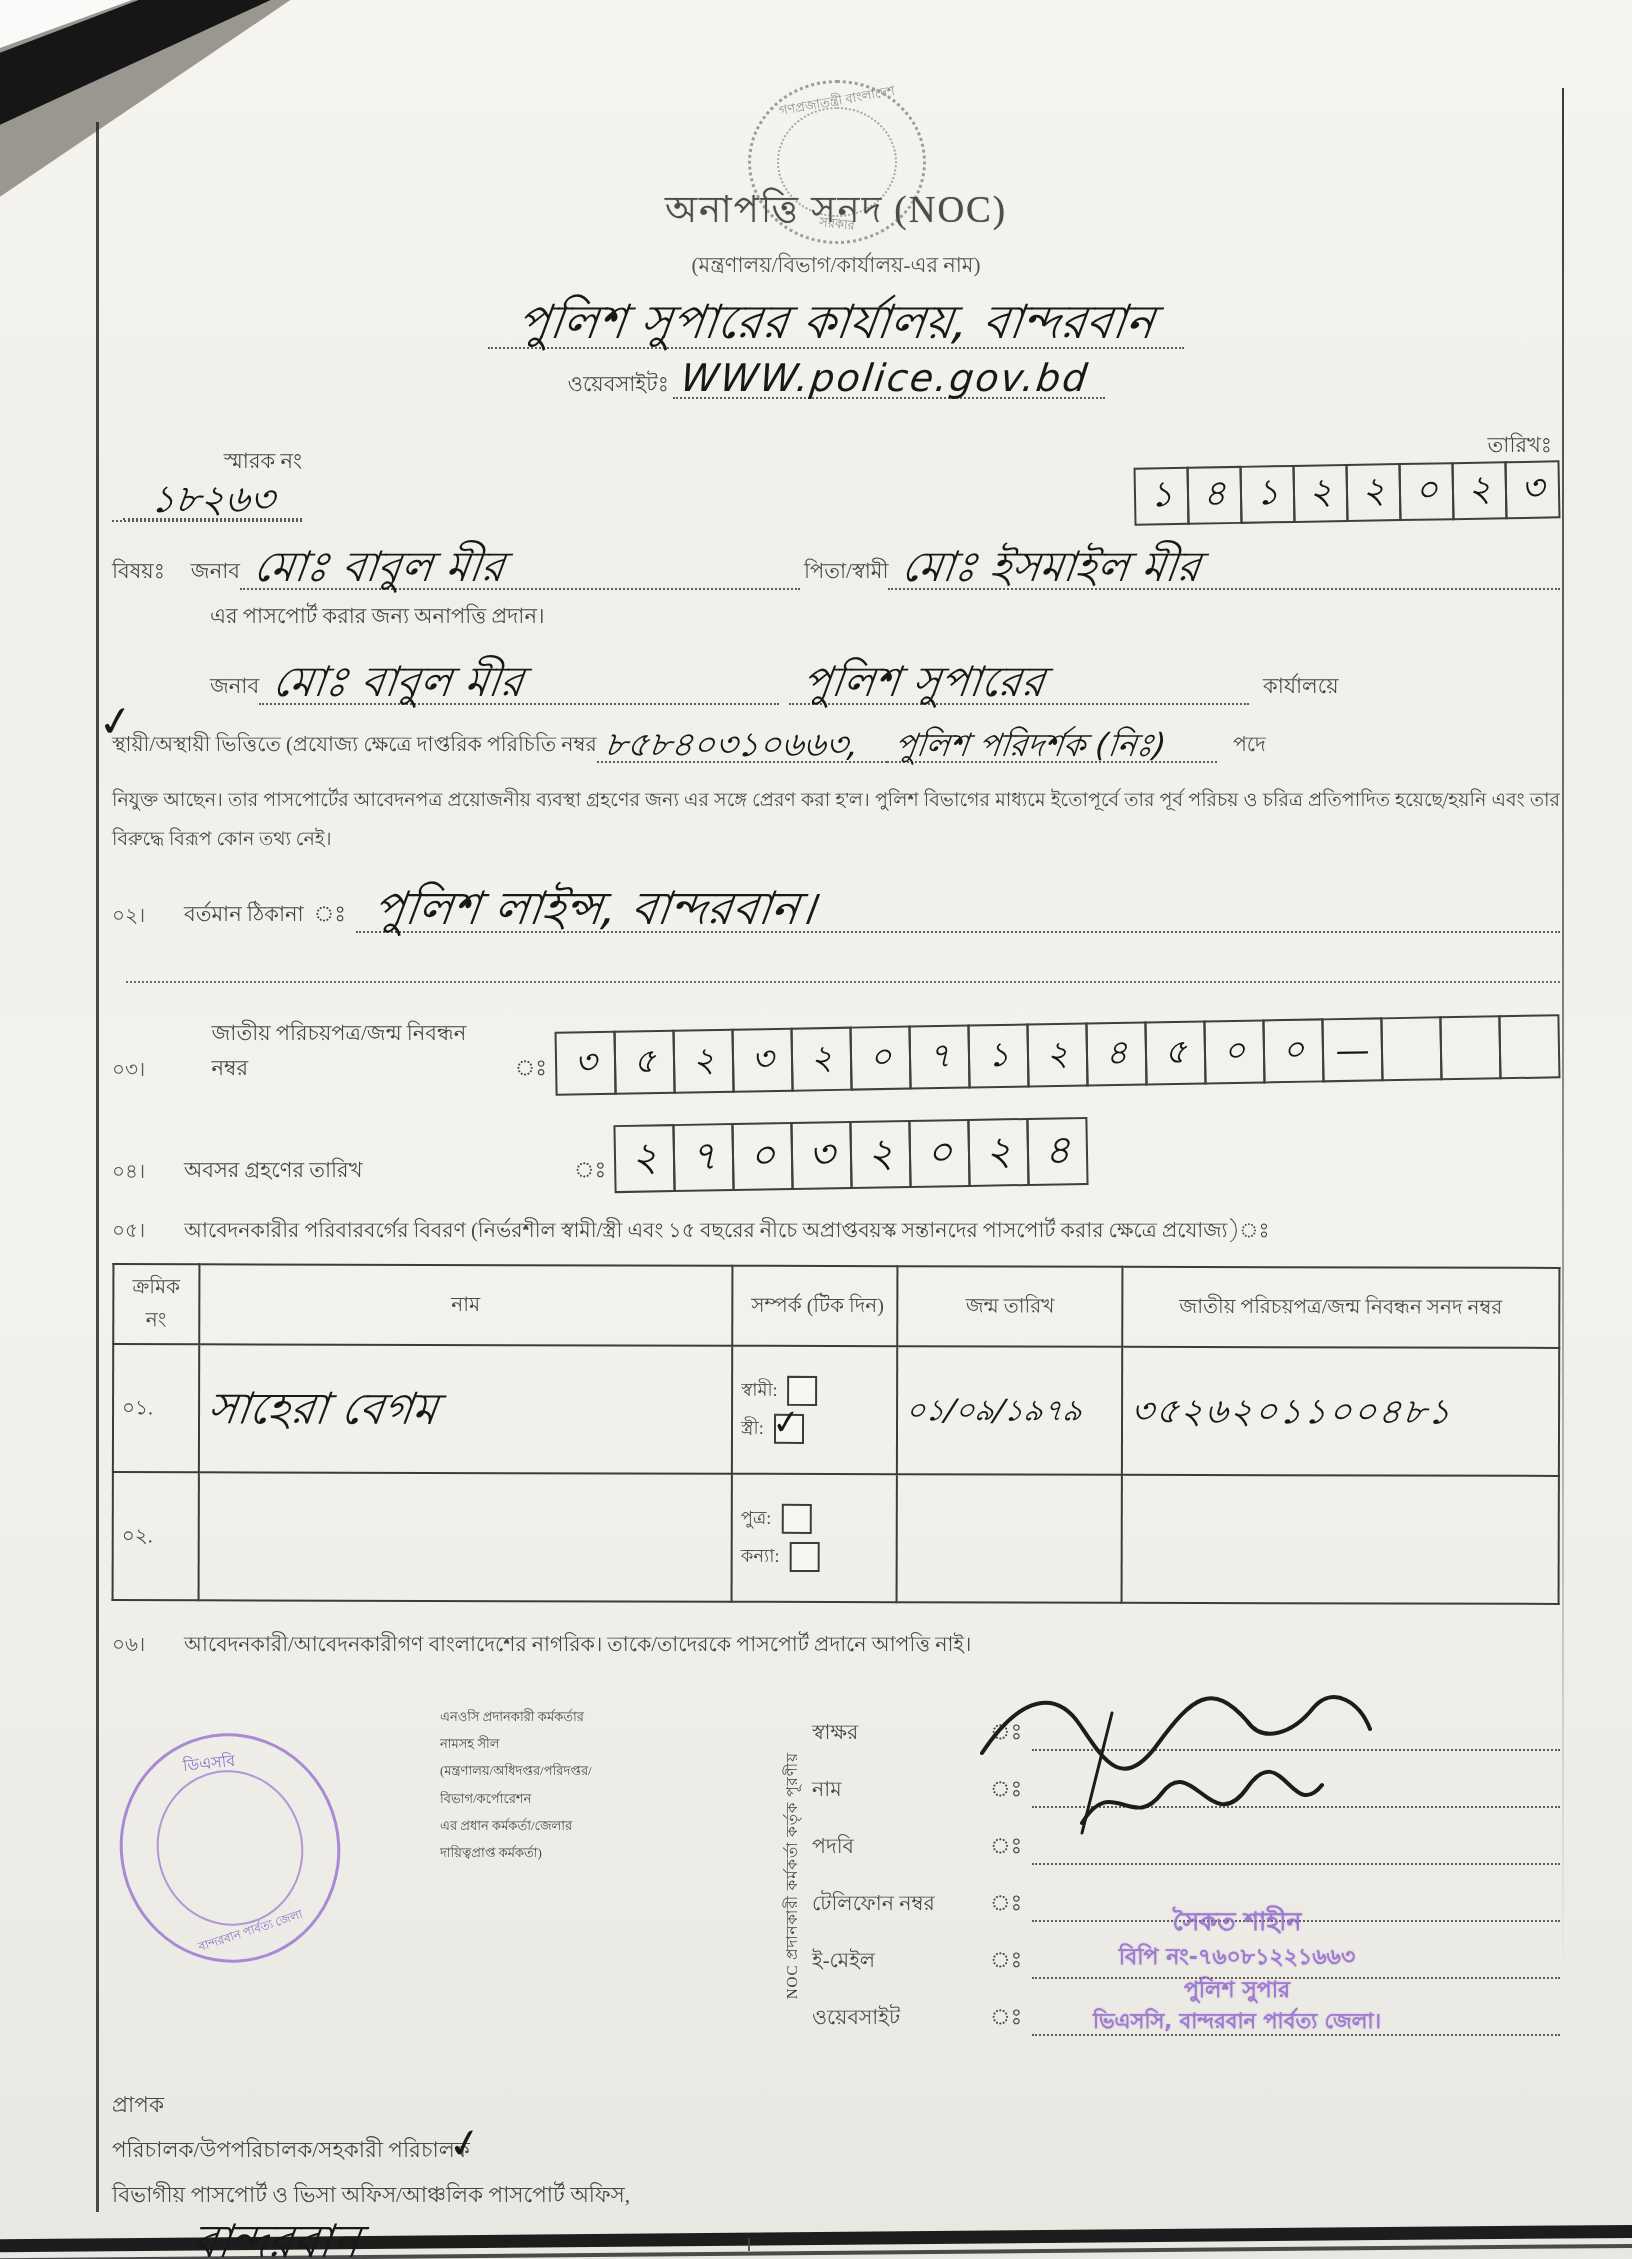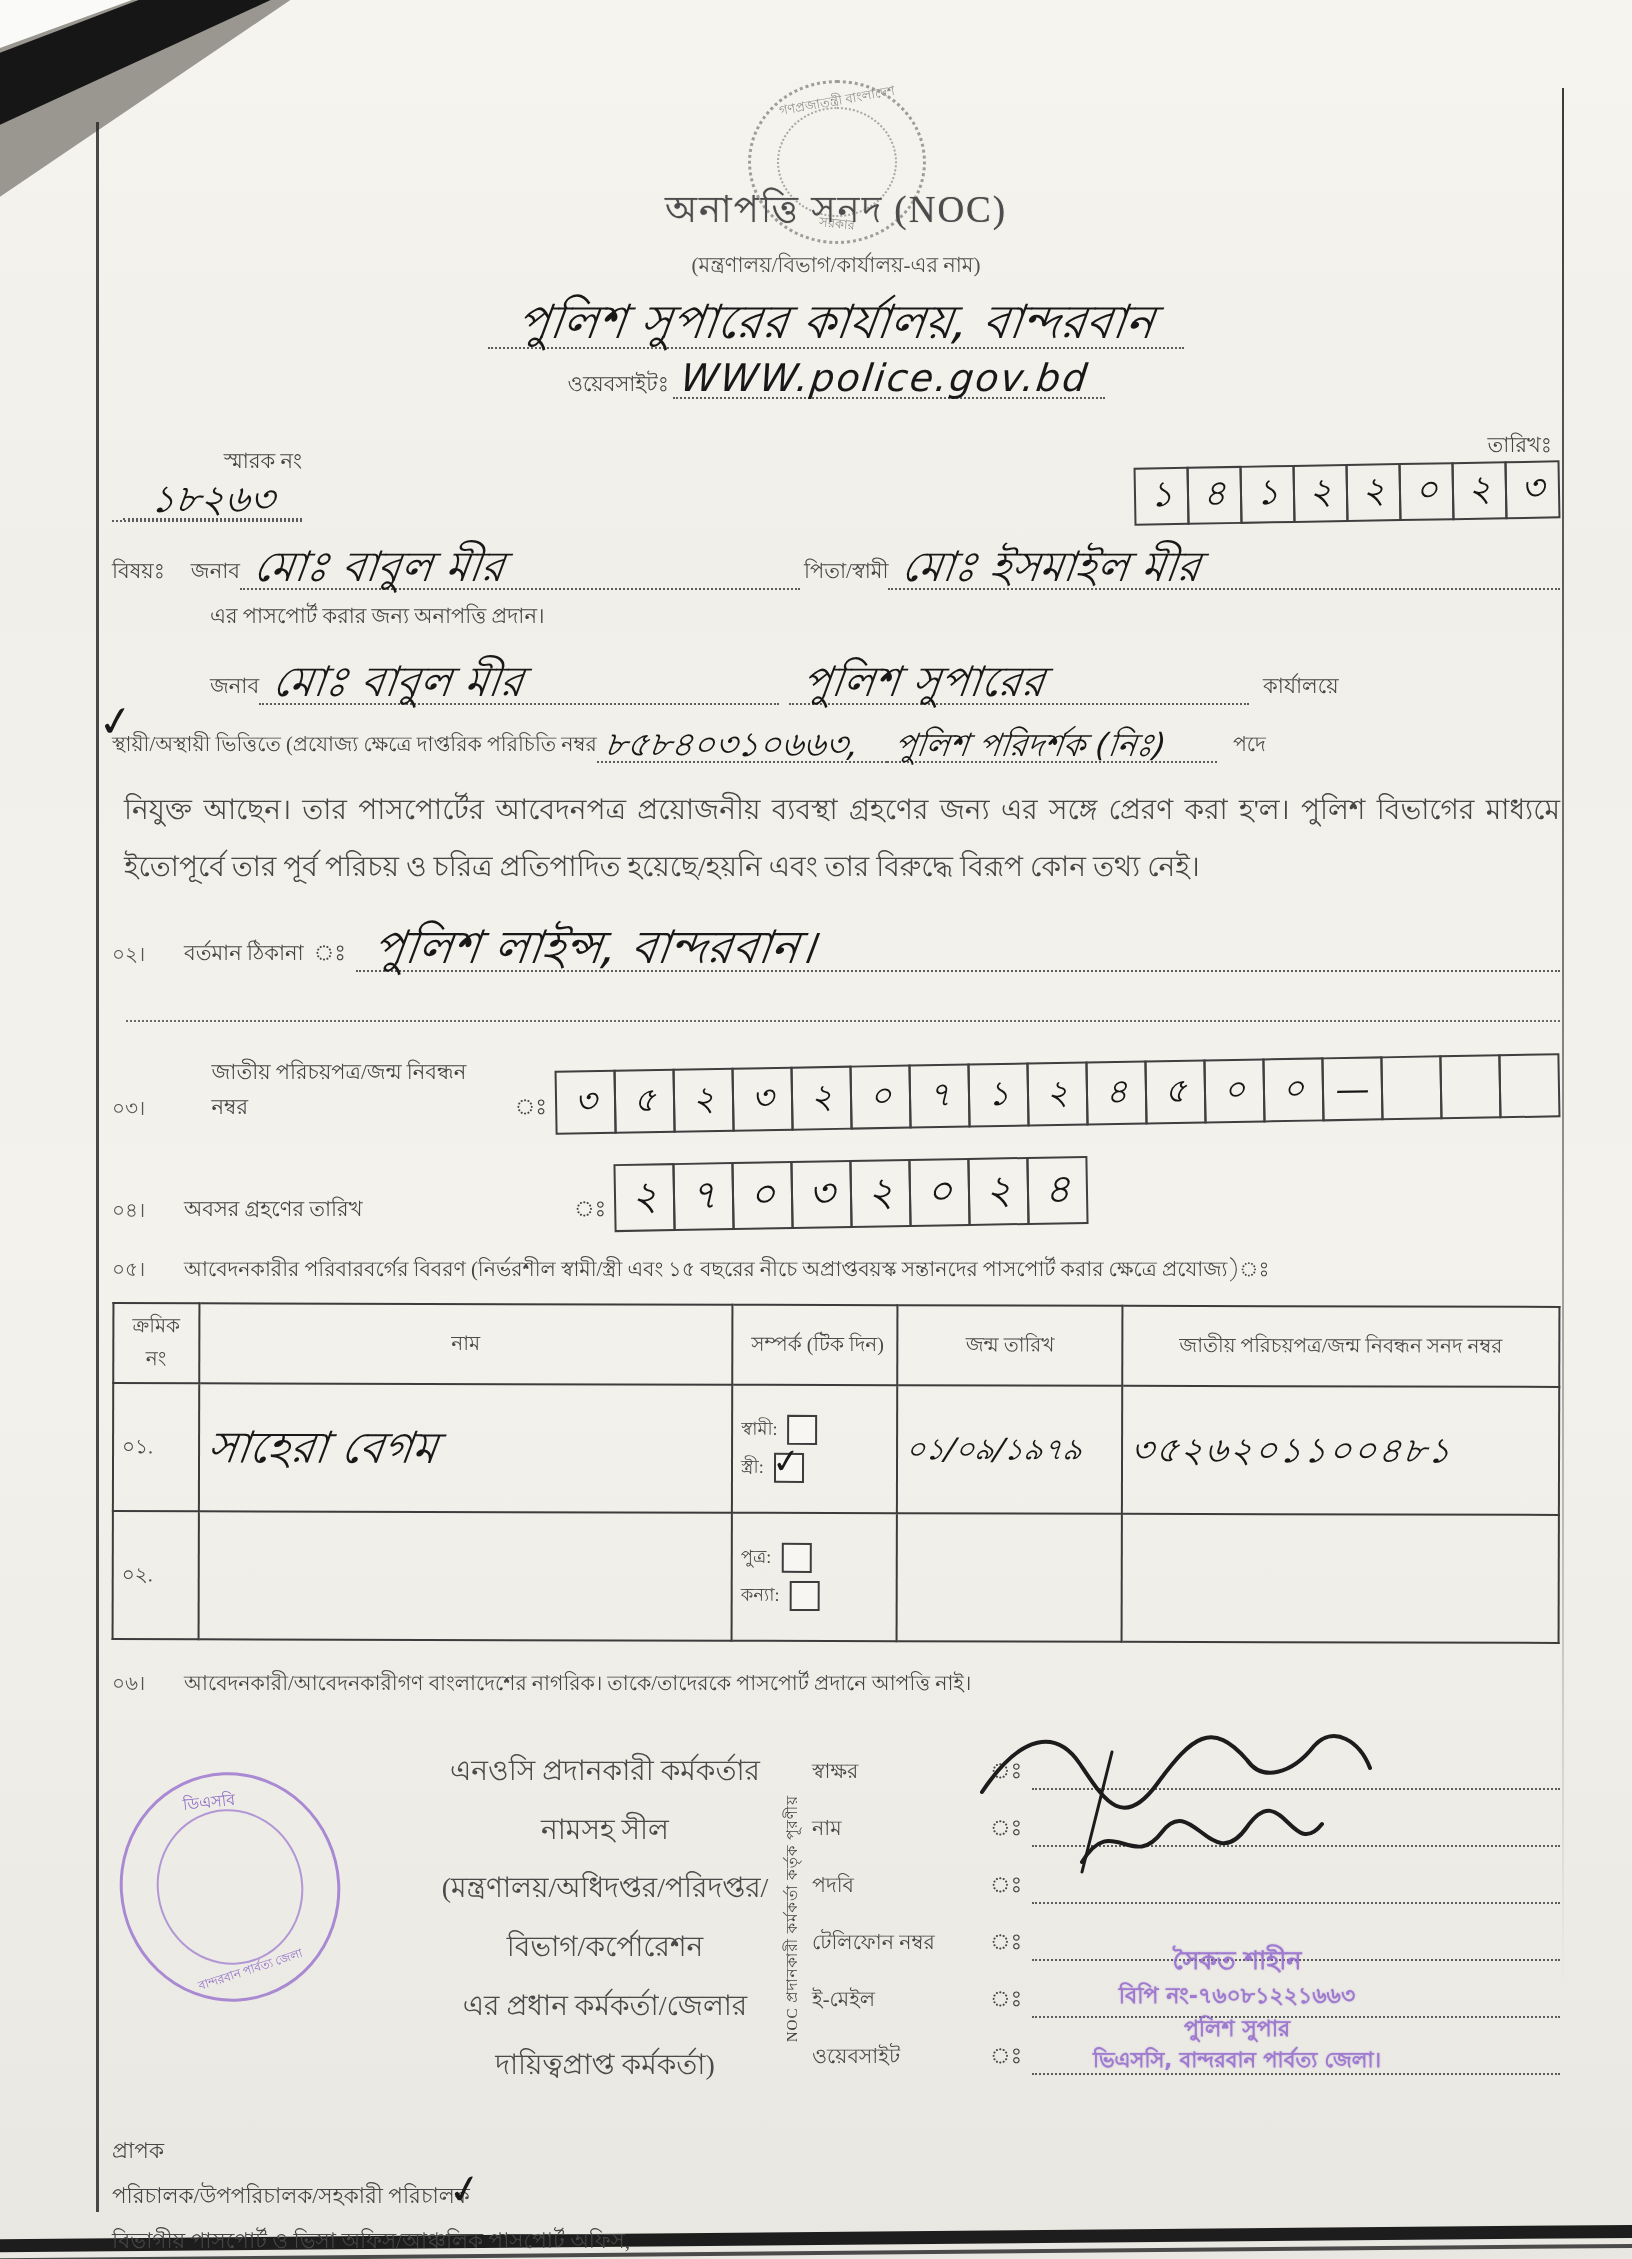--- a/index.html
+++ b/index.html
@@ -51,21 +51,21 @@
     font-family:"DejaVu Sans",sans-serif;font-style:italic;font-size:36px;color:#161616;}
   .tiltup{transform:rotate(-1deg);}
   .nidbox{width:57px;height:60px;font-size:34px;}
   .retbox{width:57px;height:64px;font-size:40px;}
   
   .subject-row{margin-top:24px;}
   .name-hw{font-size:42px;padding:0 14px;}
   .fill{flex:1;border-bottom:2px dotted #5c5c5c;display:flex;align-items:flex-end;}
   .indent{margin-left:98px;}
   .purpose{font-size:21px;margin-top:10px;margin-left:98px;color:#454545;}
-  .para{font-size:28px;line-height:2.05;color:#464646;margin-top:18px;text-align:justify;margin-left:12px;}
+  .para{font-size:19px;line-height:2.05;color:#464646;margin-top:18px;text-align:justify;}
   .tick{font-family:"DejaVu Sans",sans-serif;color:#191919;}
   .basis-row{position:relative;margin-top:22px;font-size:20.5px;color:#464646;display:flex;align-items:flex-end;}
   .basis-tick{position:absolute;left:-14px;top:-30px;font-size:42px;transform:rotate(-8deg);}
   
   .item-row{display:flex;align-items:flex-end;margin-top:34px;}
   .item-no{width:72px;font-size:20px;color:#555;}
   .addr-hw{font-size:46px;padding:0 18px;}
   .colon{font-size:22px;margin:0 10px;color:#454545;}
   .blank-dotline{margin-top:46px;margin-left:14px;border-bottom:2px dotted #6a6a6a;height:2px;}
   
@@ -74,21 +74,21 @@
   .ftable th{font-weight:normal;text-align:center;}
   .rel-line{display:flex;align-items:center;margin:7px 0;font-size:18px;color:#4a4a4a;}
   .cb{width:26px;height:26px;border:2px solid #3c3c3c;margin-left:10px;position:relative;background:#f7f6f2;}
   .cb .tickmark{position:absolute;left:-4px;top:-14px;font-size:34px;transform:rotate(-6deg);}
   .tname{font-size:44px;}
   .tdob{font-size:30px;white-space:nowrap;}
   .tnid{font-size:35px;letter-spacing:2px;}
   .item-text{font-size:20.5px;color:#464646;margin-top:26px;display:flex;}
   
   .sigblock{position:relative;margin-top:40px;display:flex;}
-  .sig-leftcol{width:330px;margin-left:328px;text-align:center;font-size:28px;color:#4a4a4a;line-height:2.1;}
+  .sig-leftcol{width:330px;margin-left:328px;text-align:left;font-size:13px;color:#4a4a4a;line-height:2.1;}
   .vert-label{width:42px;display:flex;align-items:center;justify-content:center;}
   .vert-label span{writing-mode:vertical-rl;transform:rotate(180deg);font-size:15px;color:#3f3f3f;letter-spacing:1px;}
   .sig-fields{flex:1;position:relative;padding-top:4px;}
   .sig-row{display:flex;align-items:flex-end;height:44px;margin-bottom:13px;}
   .sig-row .flabel{width:168px;font-size:20.5px;color:#4a4a4a;}
   .signature-svg{position:absolute;left:150px;top:-30px;pointer-events:none;}
   .purple-stamp-text{position:absolute;left:190px;top:200px;width:470px;text-align:center;
     font-family:"DejaVu Sans",sans-serif;font-weight:bold;color:#9268cc;opacity:.85;line-height:1.5;
     text-shadow:0 0 2px rgba(146,104,204,.55);}
   .purple-stamp-text .l1{font-size:25px;}

